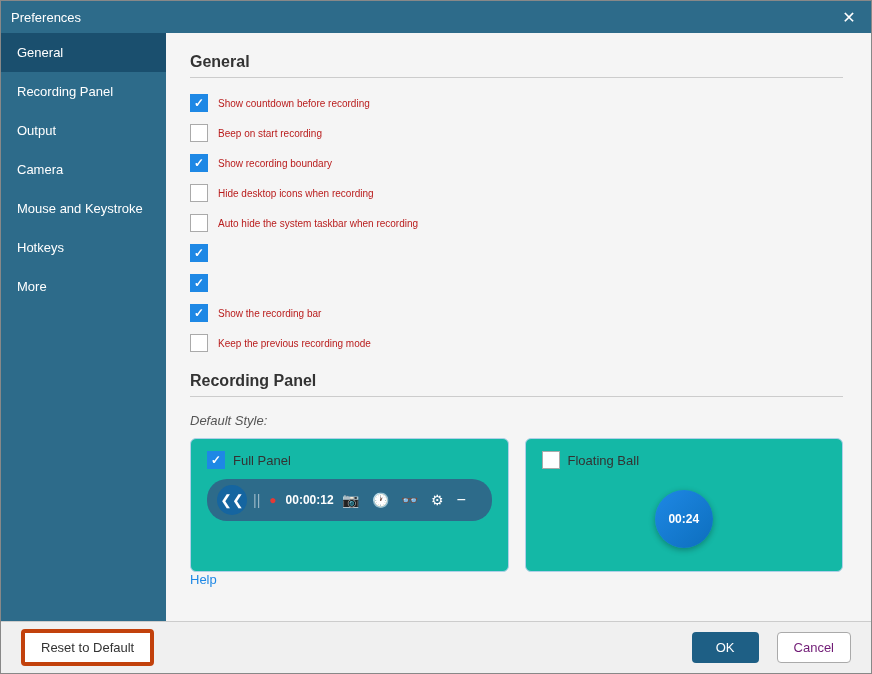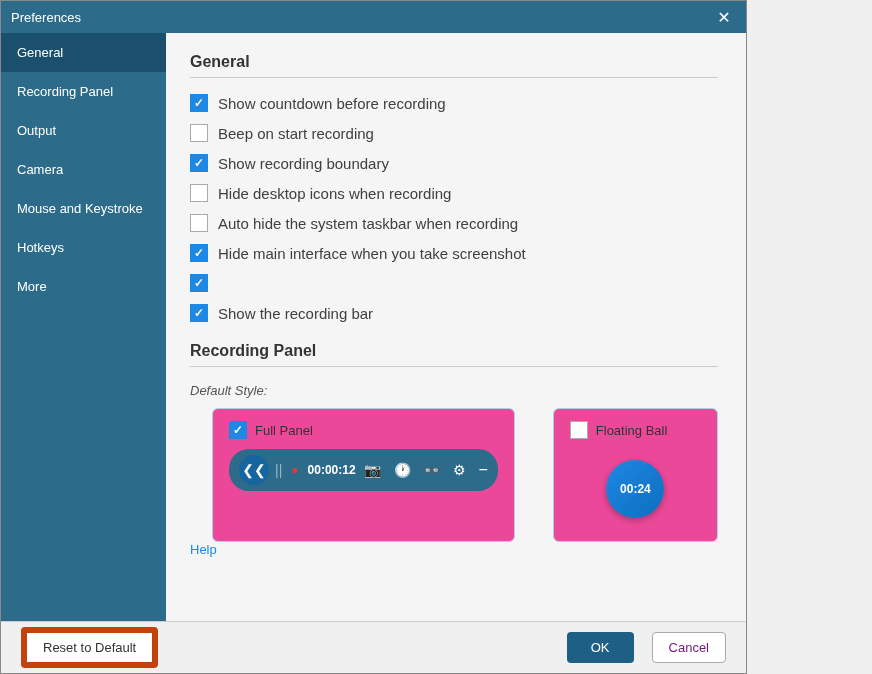--- a/index.html
+++ b/index.html
@@ -5,21 +5,21 @@
     * { box-sizing: border-box; margin: 0; padding: 0; }
     body {
       font-family: 'Segoe UI', Arial, sans-serif;
       font-size: 13px;
       background: #f0f0f0;
       width: 872px;
       height: 674px;
       overflow: hidden;
     }
     .window {
-      width: 747px;
+      width: 872px;
       height: 674px;
       background: #ffffff;
       display: flex;
       flex-direction: column;
       border: 1px solid #888;
     }
     .titlebar {
       background: #2d6b8a;
       color: #fff;
       height: 32px;
@@ -103,44 +103,43 @@
       background: #1e88e5;
       border-color: #1e88e5;
     }
     .checkbox.checked::after {
       content: '✓';
       color: #fff;
       font-size: 12px;
       font-weight: bold;
     }
     .checkbox-label {
-      color: #404040;
-      font-size: 15px;
+      color: #b91c1c;
+      font-size: 10px;
     }
     .recording-panel-section {
       margin-top: 20px;
     }
     .default-style-label {
       font-size: 13px;
       color: #555;
       margin-bottom: 10px;
       font-style: italic;
     }
     .panel-options {
       display: flex;
       gap: 16px;
     }
     .panel-option {
       border: 1px solid #b0d0e8;
-      background: #ec4899;
+      background: #14b8a6;
       border-radius: 6px;
       padding: 12px 16px;
       flex: 1;
       cursor: pointer;
-      margin-left: 22px;
     }
     .panel-option-header {
       display: flex;
       align-items: center;
       gap: 8px;
       margin-bottom: 10px;
     }
     .panel-checkbox {
       width: 18px;
       height: 18px;
@@ -243,21 +242,21 @@
       justify-content: space-between;
       padding: 0 20px;
       flex-shrink: 0;
     }
     .footer-right {
       display: flex;
       gap: 18px;
     }
     .btn-reset {
       padding: 7px 16px;
-      border: 6px solid #c2410c;
+      border: 4px solid #c2410c;
       background: #fff;
       border-radius: 4px;
       font-size: 13px;
       cursor: pointer;
       color: #333;
     }
     .btn-ok {
       padding: 7px 24px;
       background: #1e5f85;
       border: none;
@@ -333,28 +332,31 @@
         <div class="checkbox-row">
           <div class="checkbox"></div>
           <span class="checkbox-label">Hide desktop icons when recording</span>
         </div>
         <div class="checkbox-row">
           <div class="checkbox"></div>
           <span class="checkbox-label">Auto hide the system taskbar when recording</span>
         </div>
         <div class="checkbox-row">
           <div class="checkbox checked"></div>
-          <span class="checkbox-label">Hide main interface when you take screenshot</span>
         </div>
         <div class="checkbox-row">
           <div class="checkbox checked"></div>
         </div>
         <div class="checkbox-row">
           <div class="checkbox checked"></div>
           <span class="checkbox-label">Show the recording bar</span>
+        </div>
+        <div class="checkbox-row">
+          <div class="checkbox"></div>
+          <span class="checkbox-label">Keep the previous recording mode</span>
         </div>
 
         <div class="recording-panel-section">
           <div class="section-title">Recording Panel</div>
           <div class="default-style-label">Default Style:</div>
 
           <div class="panel-options">
 
             <div class="panel-option">
               <div class="panel-option-header">

